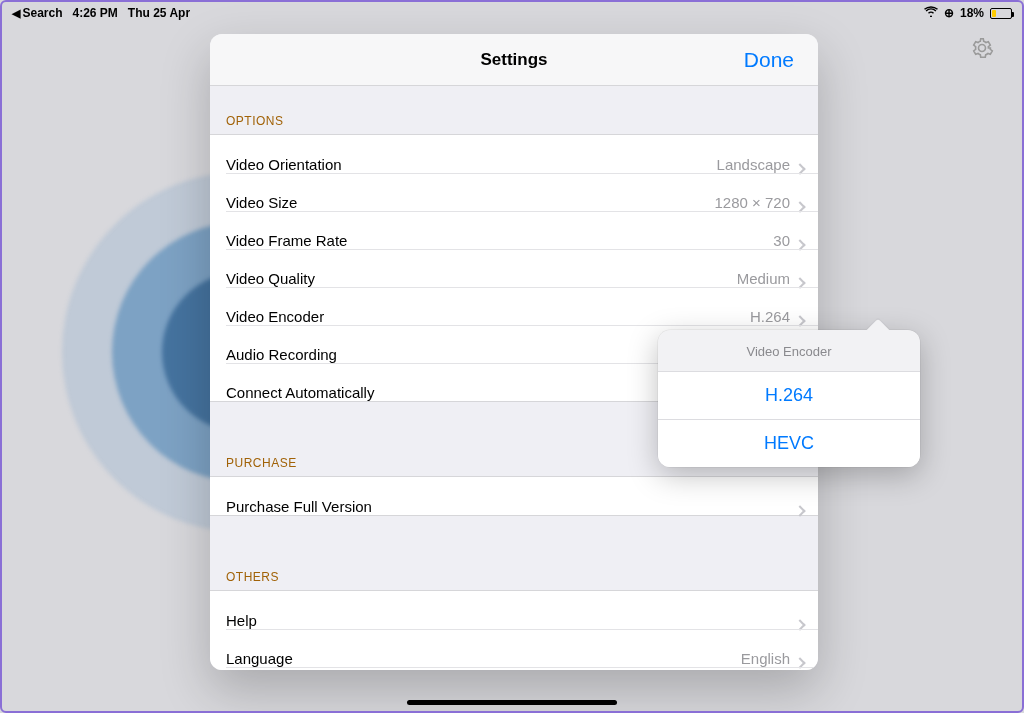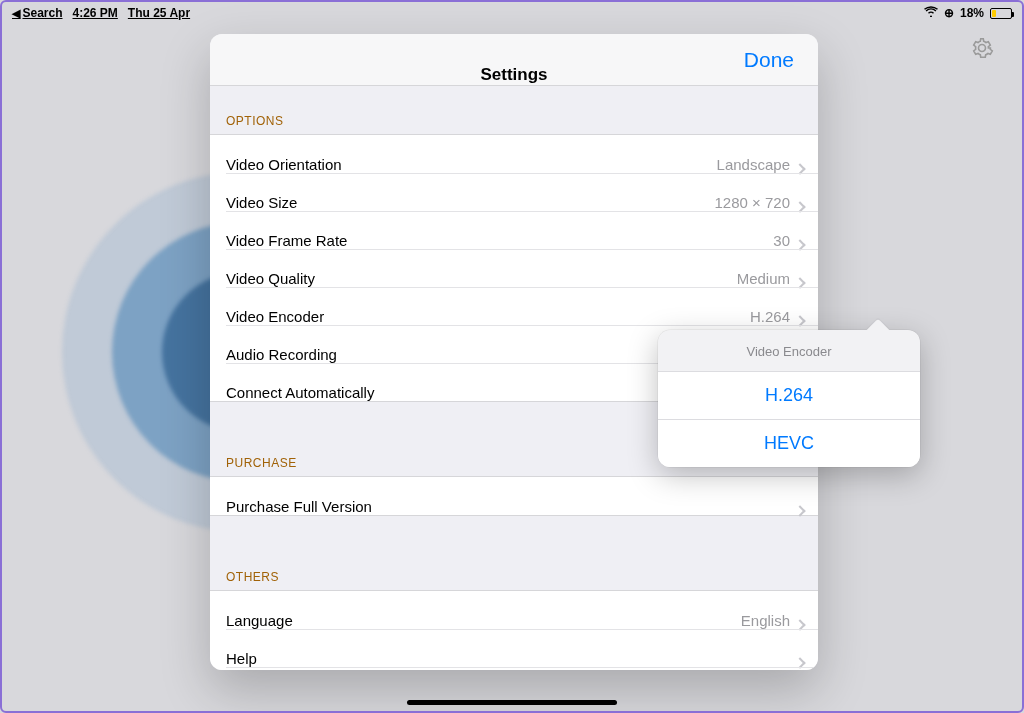--- a/index.html
+++ b/index.html
@@ -24,21 +24,21 @@
 
   
   .status-bar {
     position: absolute; top: 0; left: 0; right: 0;
     height: 22px;
     display: flex; align-items: center;
     font-size: 12px; font-weight: 600;
     color: #000;
     padding: 0 10px;
   }
-  .status-left  { display: flex; align-items: flex-end; gap: 10px; text-decoration: underline; }
+  .status-left  { display: flex; align-items: flex-end; gap: 10px; }
   .status-right { margin-left: auto; display: flex; align-items: center; gap: 6px; }
   .back-caret { font-size: 11px; margin-right: 2px; }
   .battery {
     width: 22px; height: 11px; border: 1px solid #000; border-radius: 2px;
     position: relative; display: inline-block;
   }
   .battery::after {
     content: ""; position: absolute; right: -3px; top: 3px;
     width: 2px; height: 5px; background: #000; border-radius: 0 1px 1px 0;
   }
@@ -60,21 +60,21 @@
     width: 608px; height: 636px;
     background: #efeff4;
     border-radius: 12px;
     box-shadow: 0 20px 50px rgba(0,0,0,.22);
     overflow: hidden;
   }
   .sheet-header {
     height: 52px;
     background: rgba(247,247,248,.95);
     border-bottom: 1px solid #d6d6d9;
-    display: flex; align-items: flex-end; justify-content: center;
+    display: flex; align-items: center; justify-content: center;
     position: relative;
   }
   .sheet-title { font-size: 17px; font-weight: 600; color: #000; }
   .done-btn {
     position: absolute; right: 24px; top: 0; bottom: 0;
     display: flex; align-items: center;
     color: #007aff; font-size: 21px; font-weight: 400;
     cursor: pointer;
   }
 
@@ -237,27 +237,27 @@
     <div class="row">
       <span>Purchase Full Version</span>
       <span class="value"></span>
       <span class="chevron"></span>
     </div>
   </div>
 
   <div class="section-header tight">OTHERS</div>
   <div class="list">
     <div class="row">
+      <span>Help</span>
+      <span class="value"></span>
+      <span class="chevron"></span>
+    </div>
+    <div class="row">
       <span>Language</span>
       <span class="value">English</span>
-      <span class="chevron"></span>
-    </div>
-    <div class="row">
-      <span>Help</span>
-      <span class="value"></span>
       <span class="chevron"></span>
     </div>
     <div class="row">
       <span>Contact us</span>
       <span class="value"></span>
       <span class="chevron"></span>
     </div>
   </div>
 </div>
 

